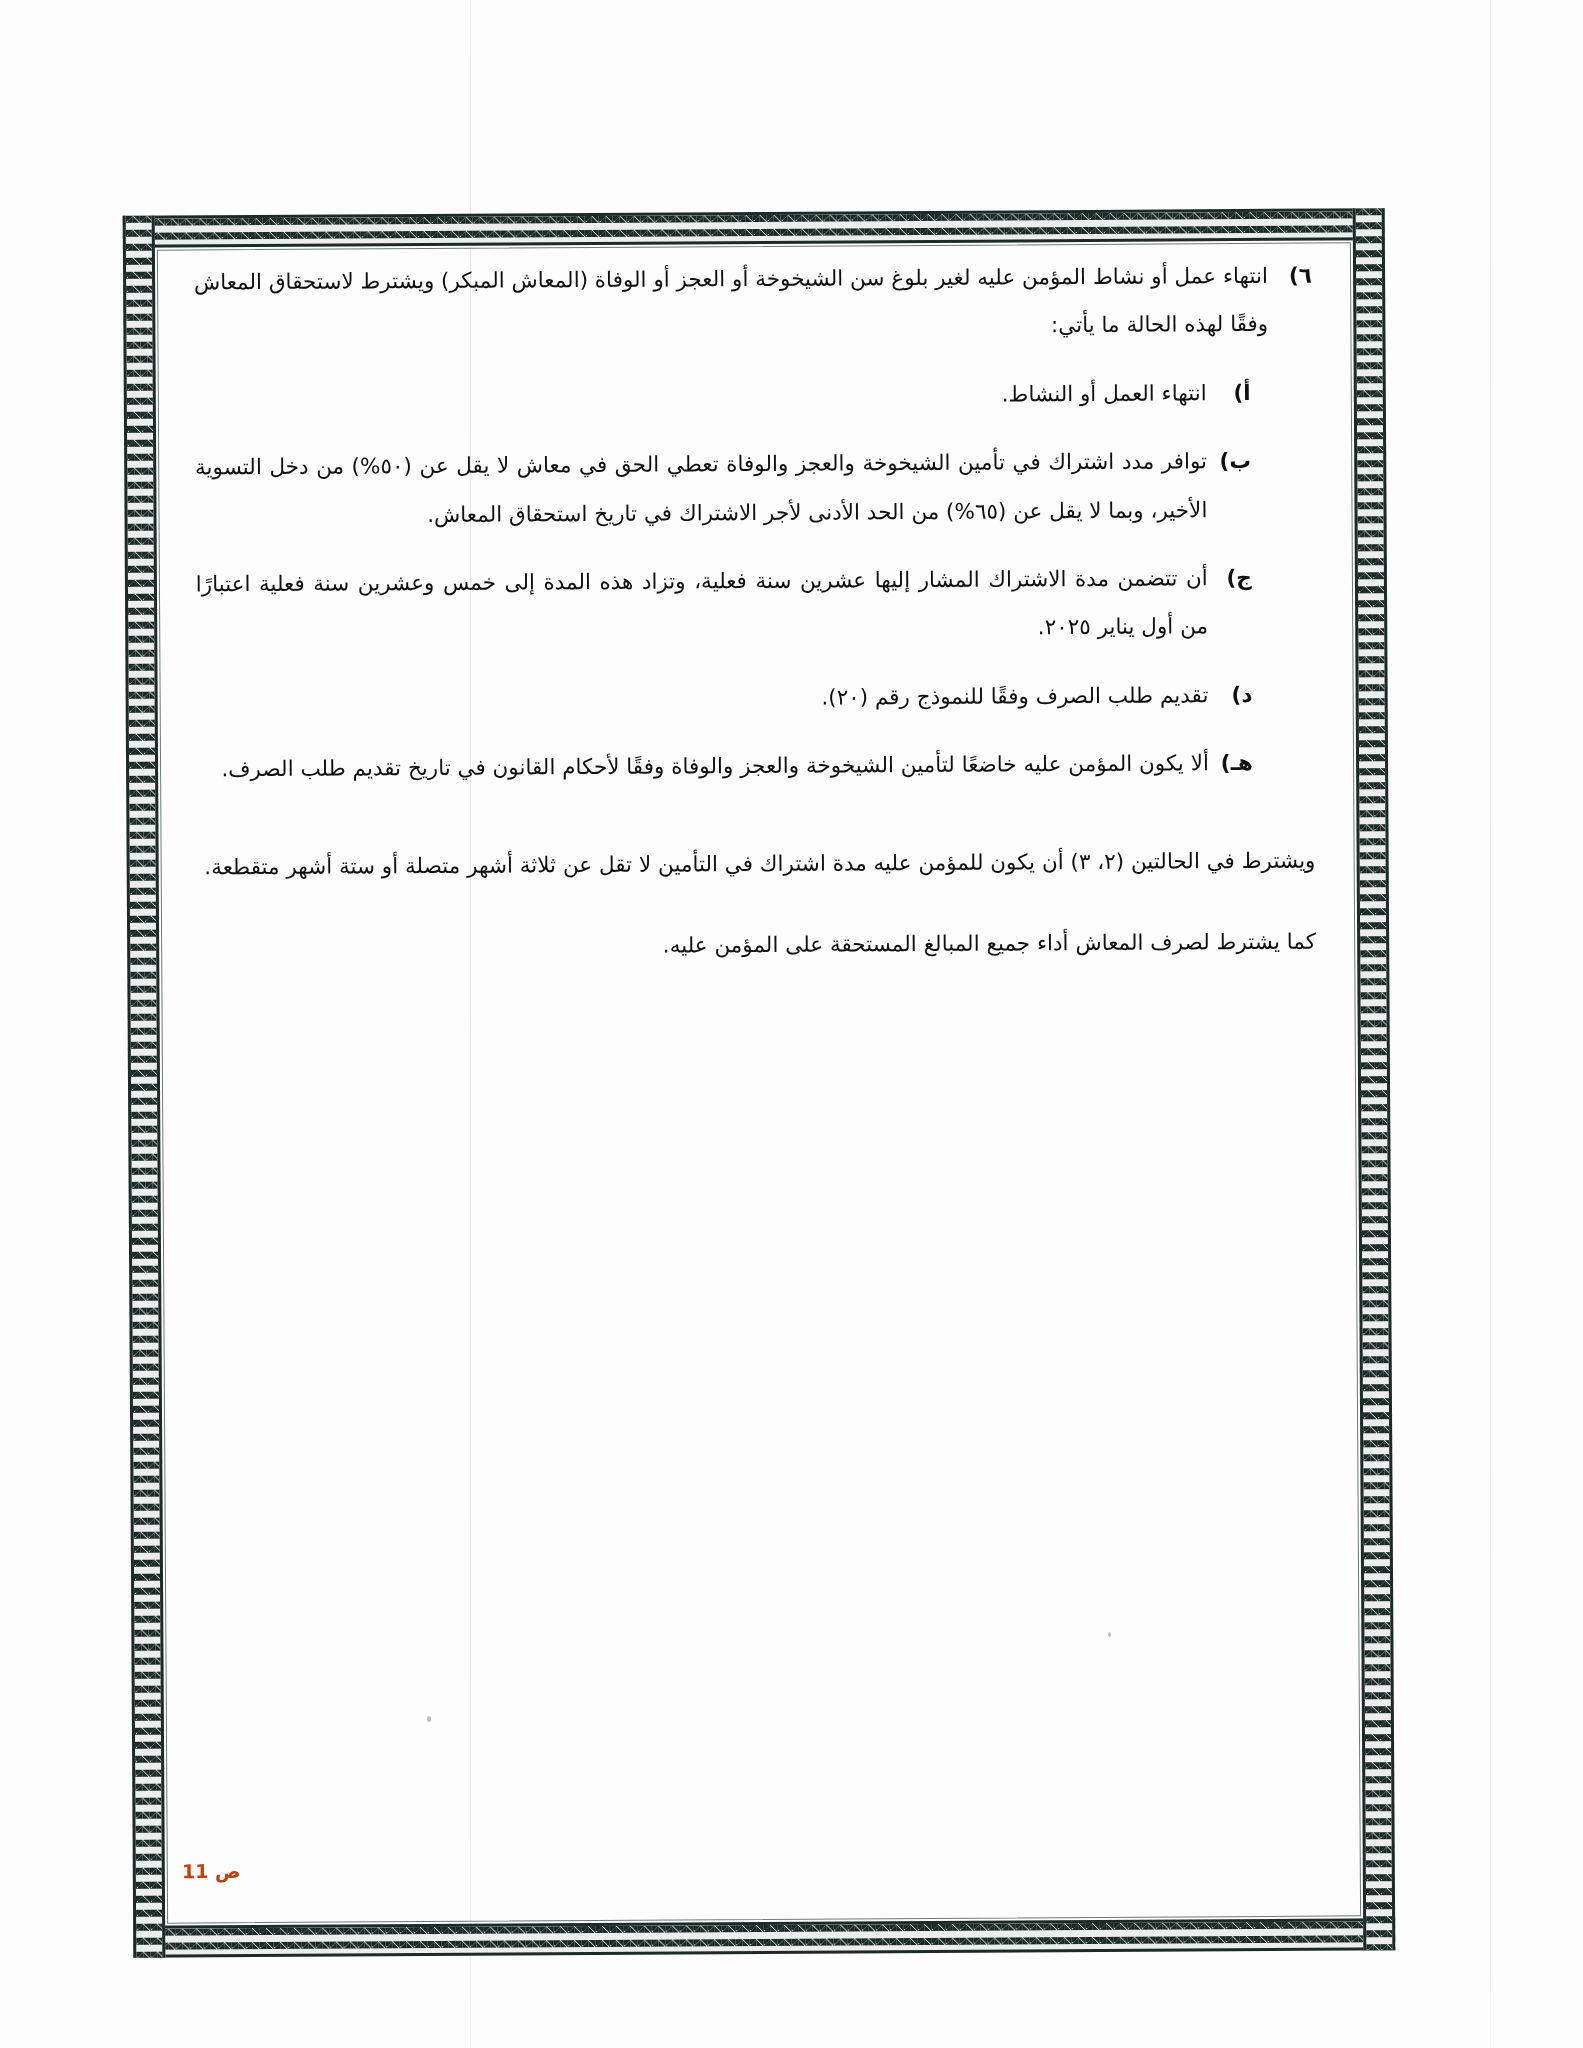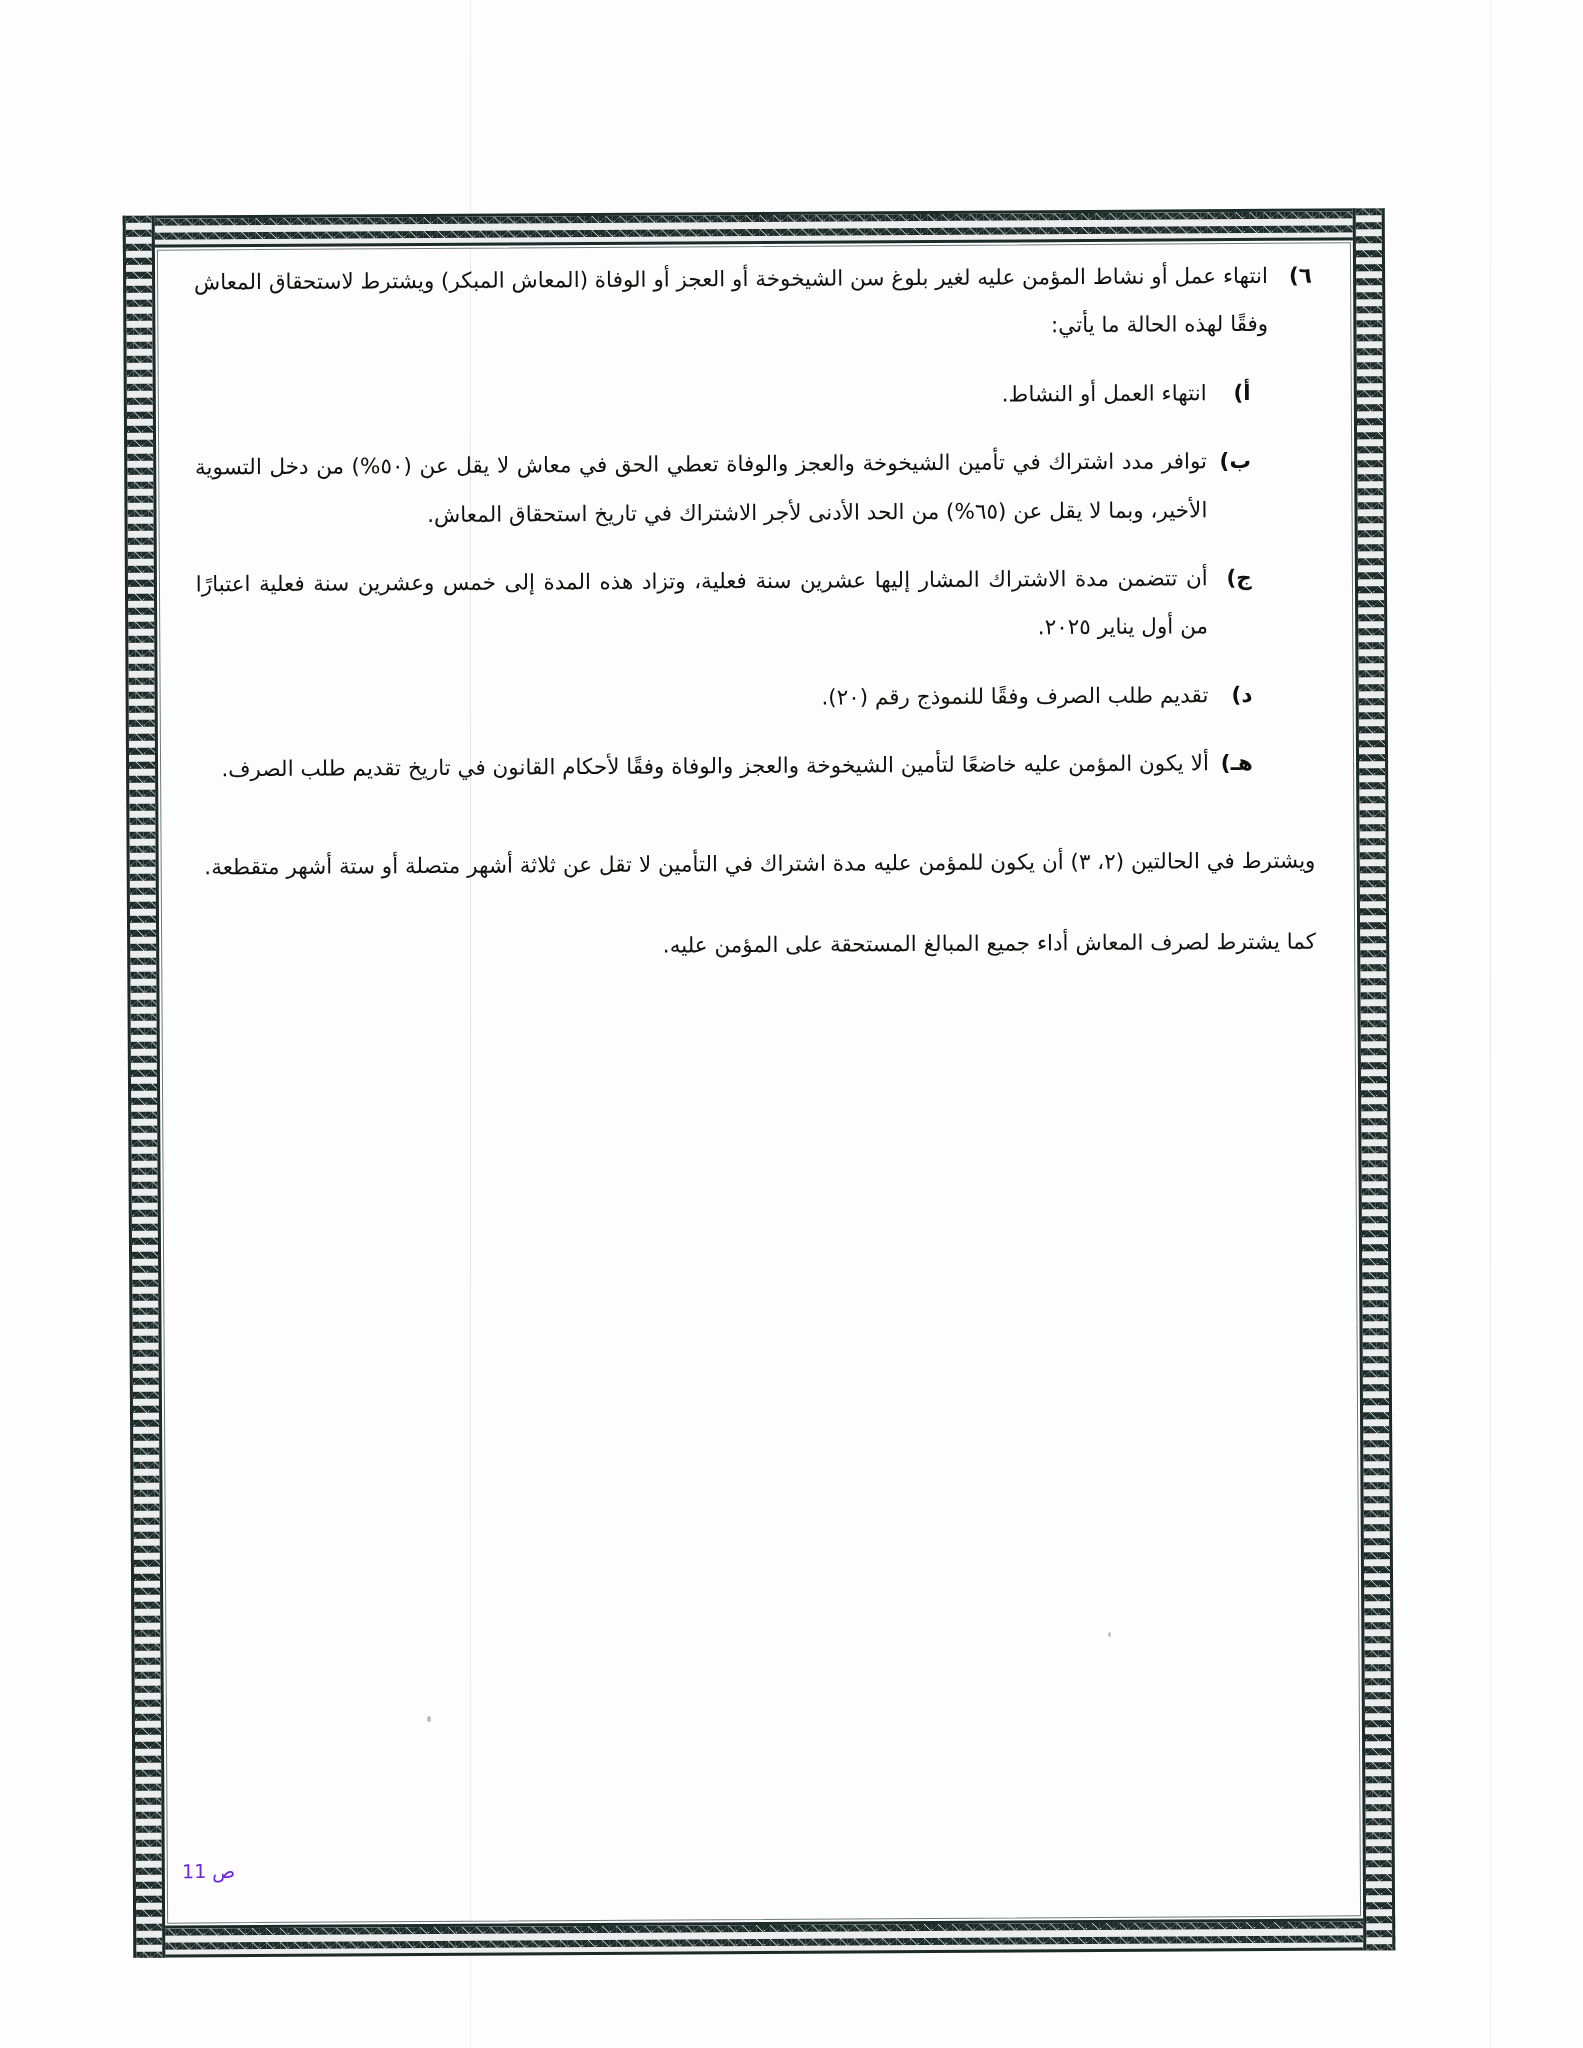--- a/index.html
+++ b/index.html
@@ -134,22 +134,22 @@
     letter-spacing: 0.2px;
   }
   .spacer-lg { height: 30px; }
   .spacer-sm { height: 8px; }
 
   .page-number {
     position: absolute;
     left: 182px;
     top: 1860px;
     font-size: 19px;
-    font-weight: 400;
-    color: #6d28d9;
+    font-weight: 700;
+    color: #c2410c;
     transform: rotate(-0.35deg);
     font-family: "DejaVu Sans", "Liberation Sans", sans-serif;
   }
 
   
   .speck {
     position: absolute;
     width: 4px;
     height: 6px;
     background: rgba(0,0,0,0.25);

